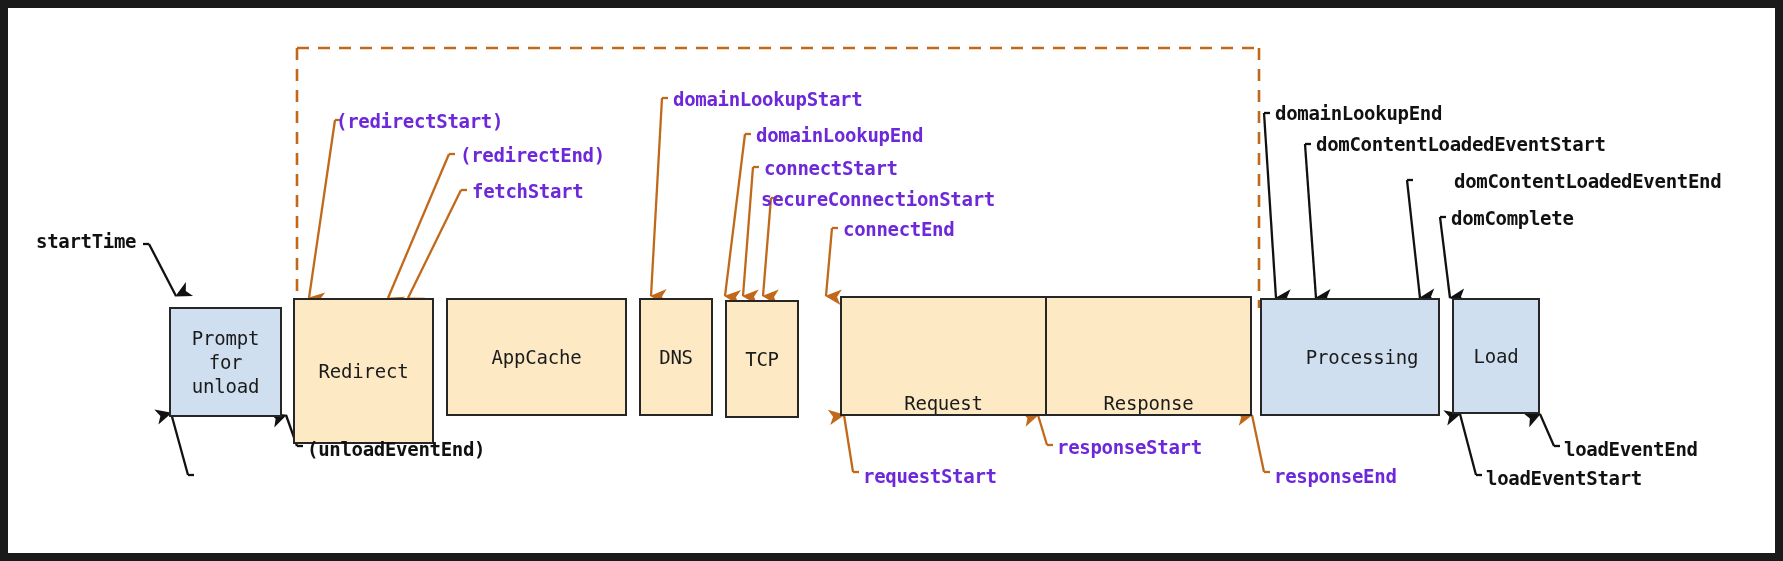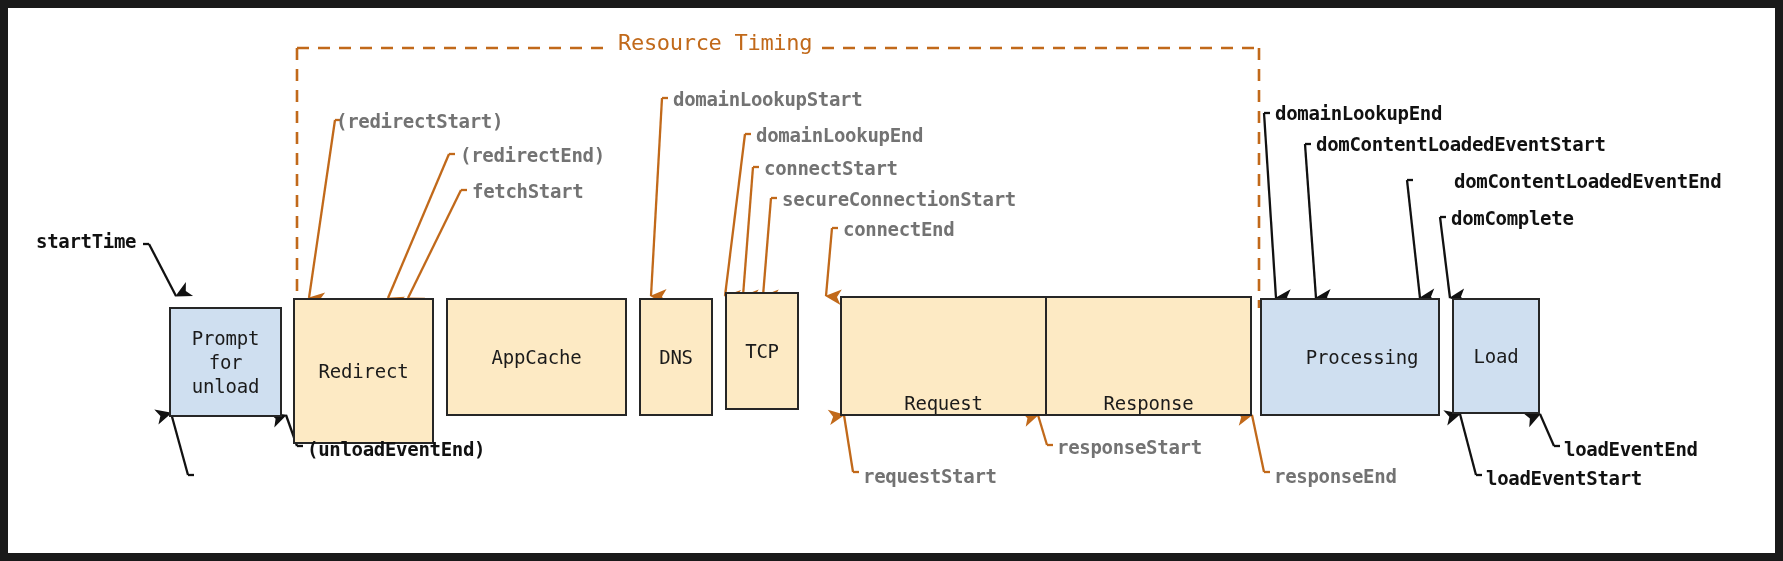--- a/index.html
+++ b/index.html
@@ -68,21 +68,21 @@
   .split-cell + .split-cell { border-left: 2.5px solid #262626; }
 
   .lbl {
     position: absolute;
     white-space: nowrap;
     font-family: "DejaVu Sans Mono", "Liberation Mono", monospace;
     font-size: 19px;
     font-weight: bold;
     letter-spacing: -0.3px;
   }
-  .lbl.orange { color: #737373; }
+  .lbl.orange { color: #6d28d9; }
   .lbl.black  { color: #111111; }
 
   .rt-title {
     position: absolute;
     background: #ffffff;
     padding: 0 10px;
     color: #c1691a;
     font-family: "DejaVu Sans Mono", "Liberation Mono", monospace;
     font-size: 22px;
     white-space: nowrap;
@@ -173,21 +173,20 @@
         <path d="M289,438 L278,407" marker-end="url(#arrB)"></path>
 
         <path d="M1468,467 L1474,467"></path>
         <path d="M1468,467 L1452,406" marker-end="url(#arrB)"></path>
 
         <path d="M1546,438 L1552,438"></path>
         <path d="M1546,438 L1532,406" marker-end="url(#arrB)"></path>
       </g>
     </svg>
 
-    <div class="rt-title" style="left:600px; top:22px;">Resource Timing</div>
 
     <div class="phase-box blue" style="left:161px; top:299px; width:113px; height:110px;">
       <span>
         <span>Prompt</span><br>
         <span>for</span><br>
         <span>unload</span>
       </span>
     </div>
 
     <div class="phase-box yellow" style="left:285px; top:290px; width:141px; height:146px;">
@@ -195,21 +194,21 @@
     </div>
 
     <div class="phase-box yellow" style="left:438px; top:290px; width:181px; height:118px;">
       <span>AppCache</span>
     </div>
 
     <div class="phase-box yellow" style="left:631px; top:290px; width:74px; height:118px;">
       <span>DNS</span>
     </div>
 
-    <div class="phase-box yellow" style="left:717px; top:284px; width:74px; height:118px;">
+    <div class="phase-box yellow" style="left:717px; top:292px; width:74px; height:118px;">
       <span>TCP</span>
     </div>
 
     <div class="split-box" style="left:832px; top:288px; width:412px; height:120px;">
       <div class="split-cell">
         <span>Request</span>
       </div>
       <div class="split-cell">
         <span>Response</span>
       </div>
@@ -222,21 +221,21 @@
     <div class="phase-box blue" style="left:1444px; top:290px; width:88px; height:116px;">
       <span>Load</span>
     </div>
 
     <div class="lbl orange" style="left:328px; top:102px;">(redirectStart)</div>
     <div class="lbl orange" style="left:452px; top:136px;">(redirectEnd)</div>
     <div class="lbl orange" style="left:464px; top:172px;">fetchStart</div>
     <div class="lbl orange" style="left:665px; top:80px;">domainLookupStart</div>
     <div class="lbl orange" style="left:748px; top:116px;">domainLookupEnd</div>
     <div class="lbl orange" style="left:756px; top:149px;">connectStart</div>
-    <div class="lbl orange" style="left:774px; top:180px;">secureConnectionStart</div>
+    <div class="lbl orange" style="left:753px; top:180px;">secureConnectionStart</div>
     <div class="lbl orange" style="left:835px; top:210px;">connectEnd</div>
 
     <div class="lbl black" style="left:28px; top:222px;">startTime</div>
     <div class="lbl black" style="left:1267px; top:94px;">domainLookupEnd</div>
     <div class="lbl black" style="left:1308px; top:125px;">domContentLoadedEventStart</div>
     <div class="lbl black" style="left:1410px; top:162px;margin-left:36px;">domContentLoadedEventEnd</div>
     <div class="lbl black" style="left:1443px; top:199px;">domComplete</div>
 
     <div class="lbl orange" style="left:855px; top:457px;">requestStart</div>
     <div class="lbl orange" style="left:1049px; top:428px;">responseStart</div>

